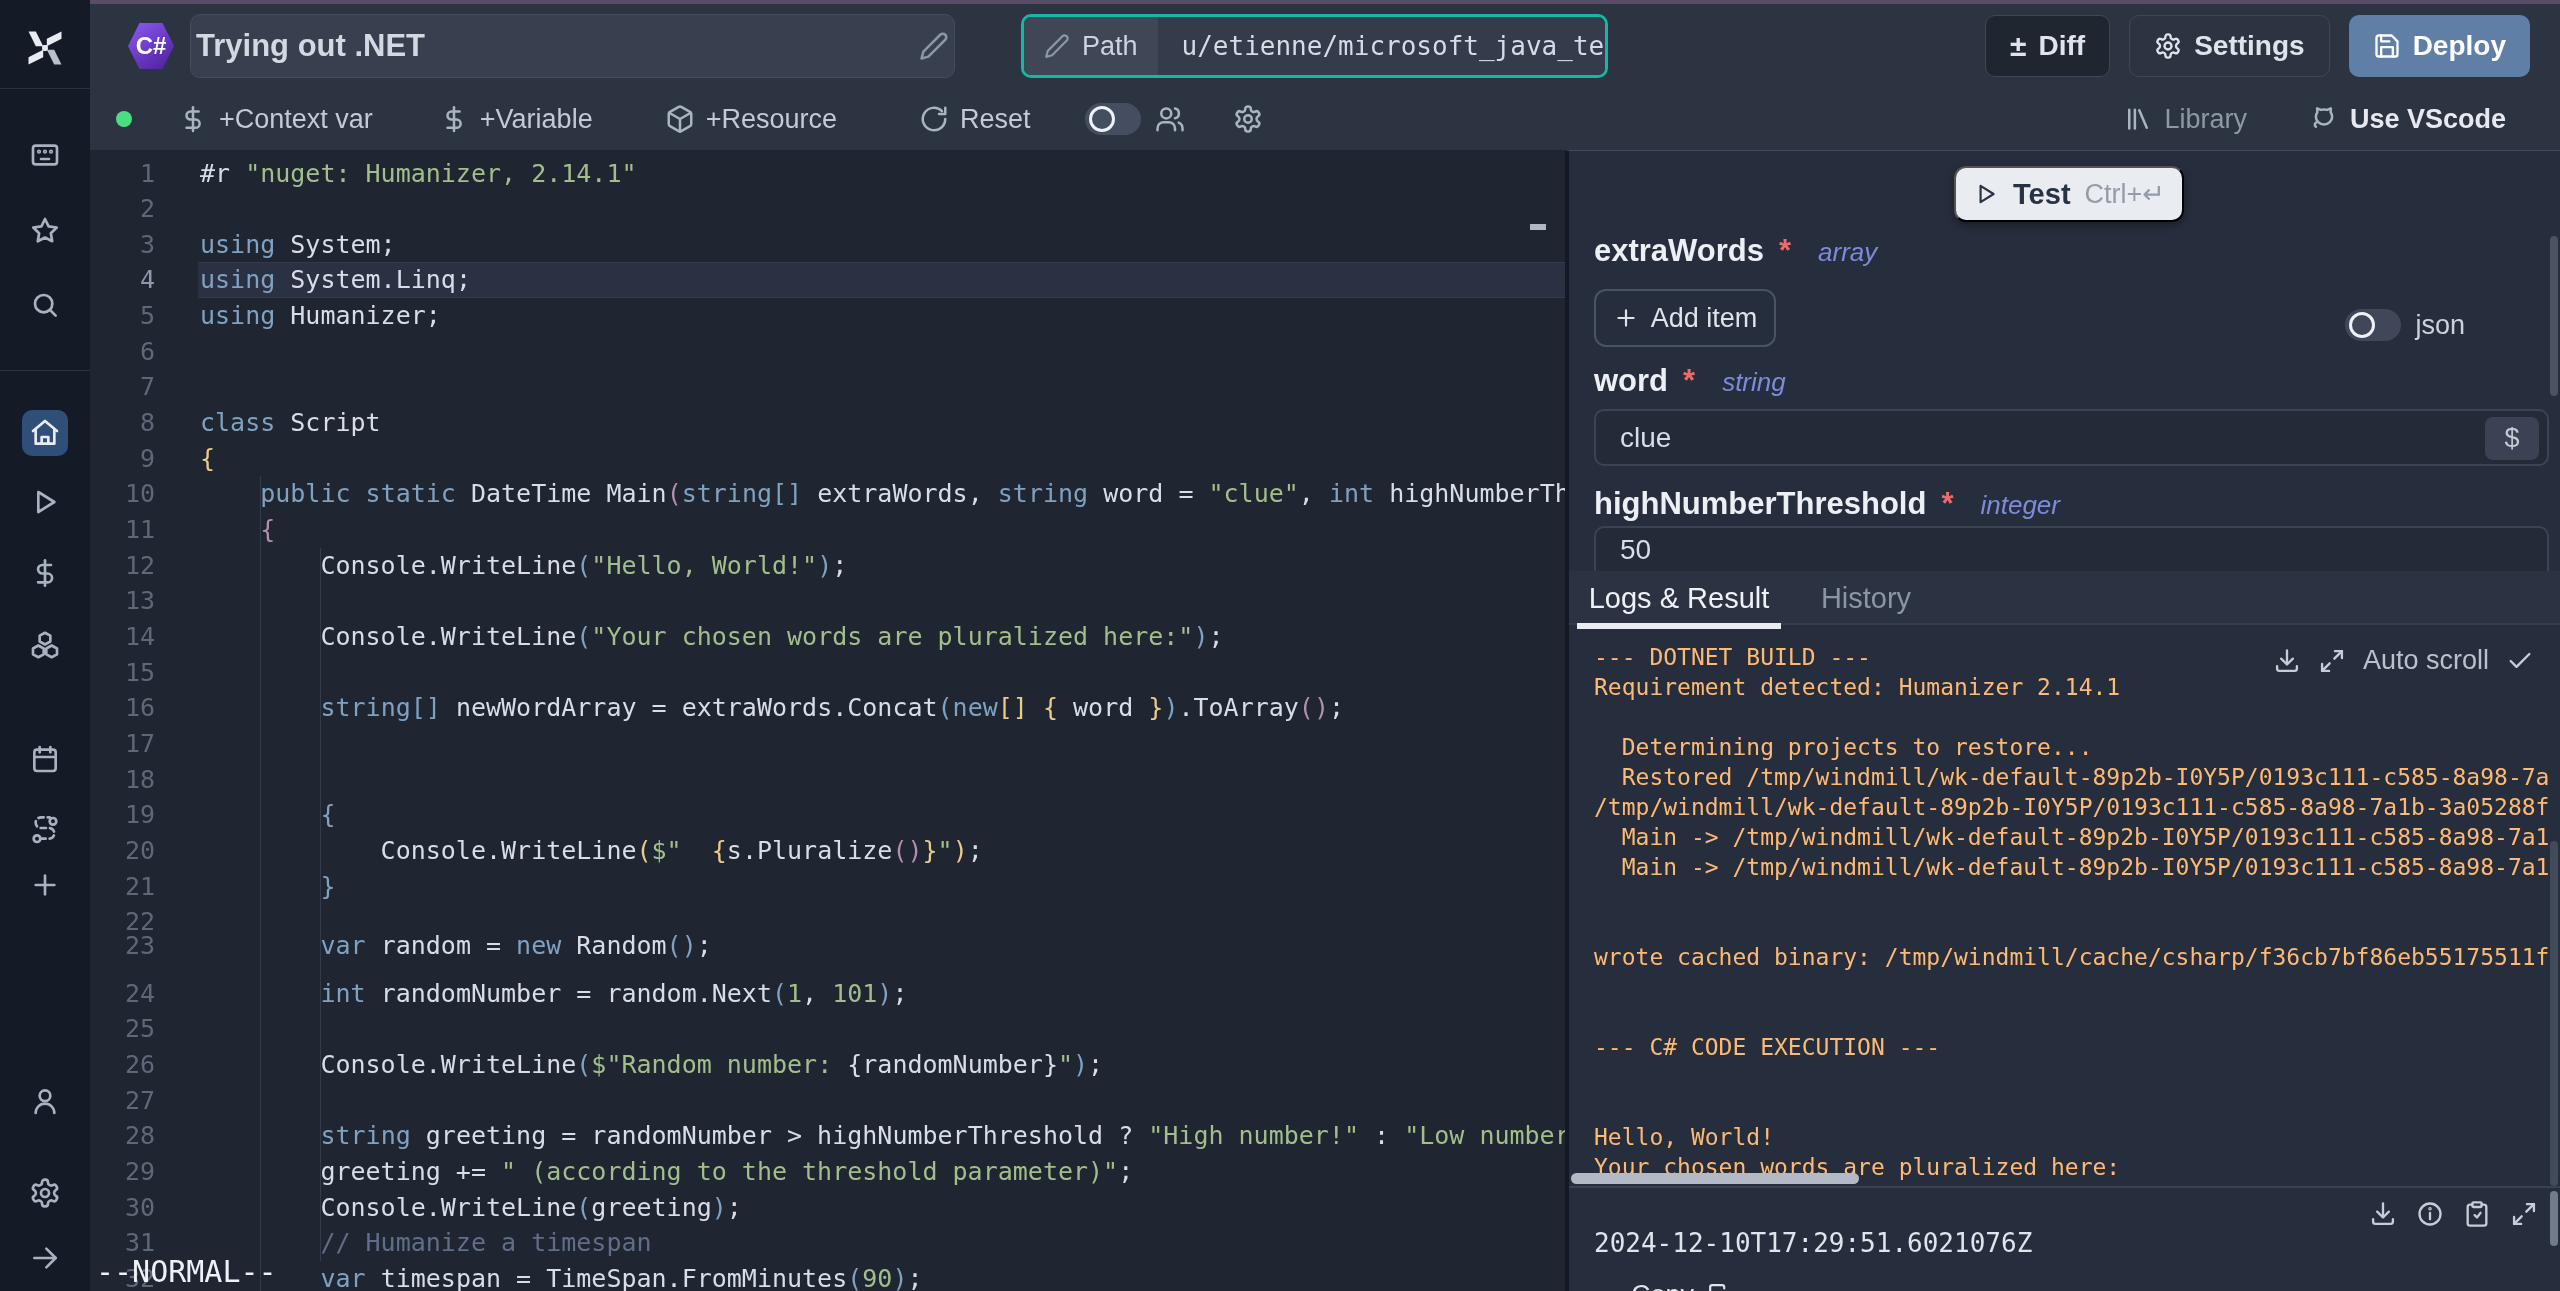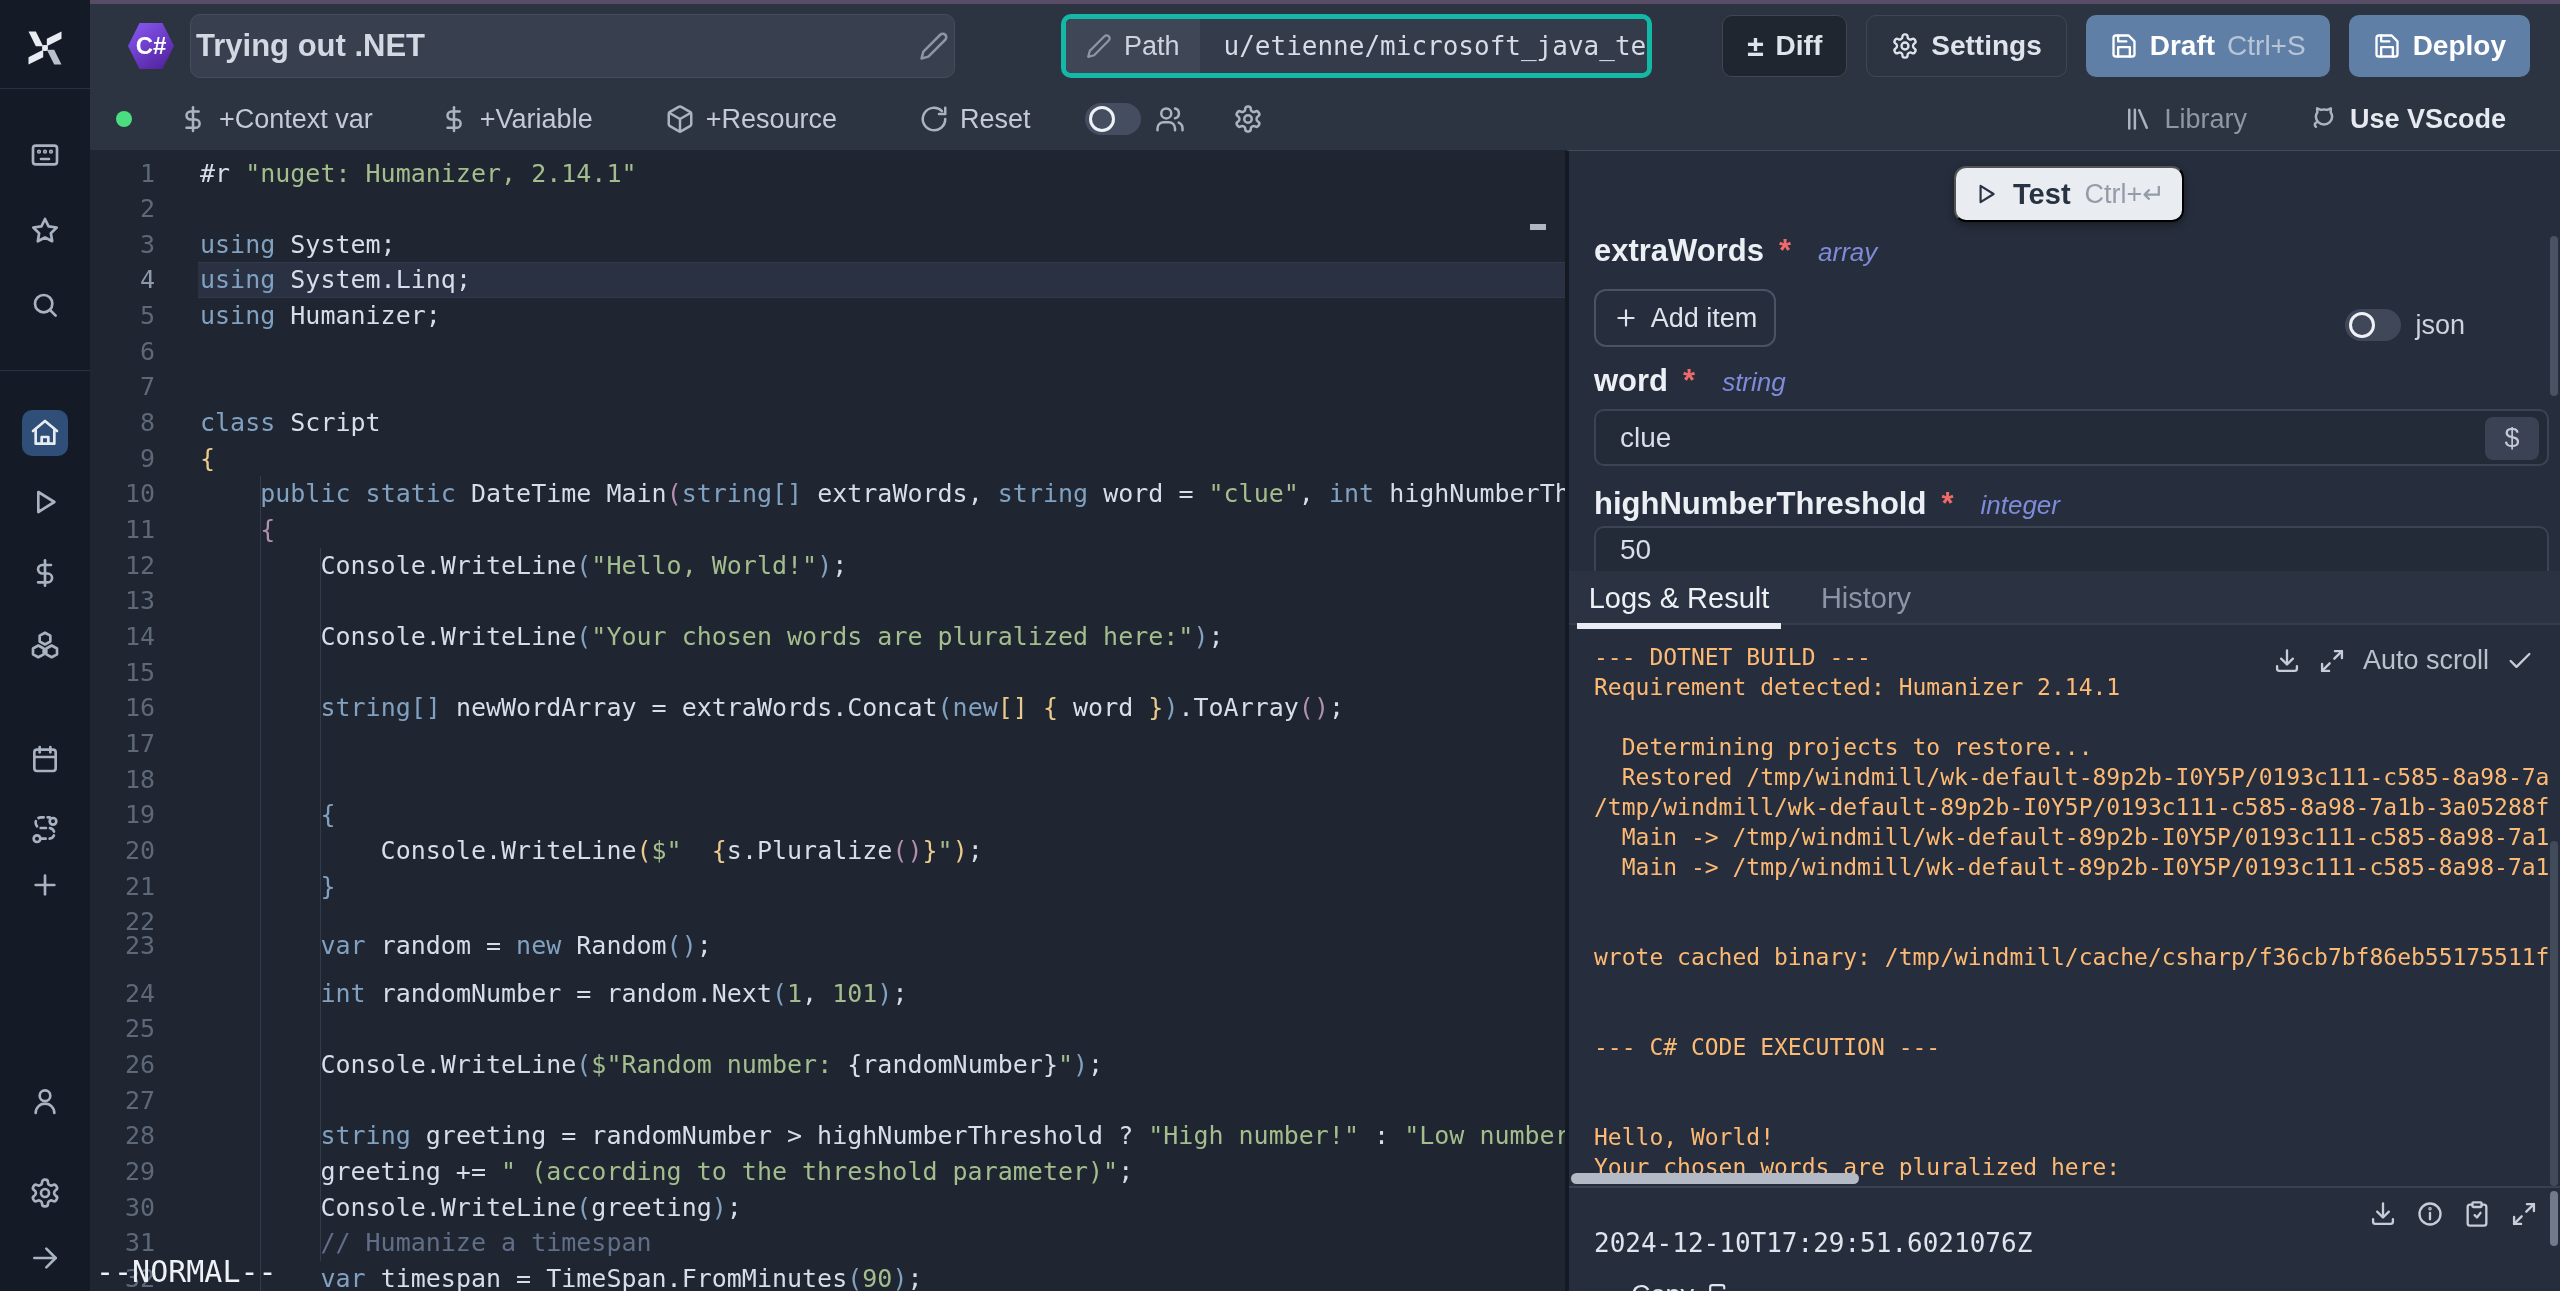--- a/index.html
+++ b/index.html
@@ -25,21 +25,21 @@
   
   #topbar { left:90px; top:4px; right:0; height:84px; background:#2d3441;
     display:flex; align-items:center; }
   #csbadge { width:46px; height:48px; margin-left:38px; background:linear-gradient(145deg,#8b5cf6,#4c1d95);
     clip-path:polygon(25% 2%,75% 2%,100% 50%,75% 98%,25% 98%,0 50%);
     display:flex; align-items:center; justify-content:center; color:#fff; font-weight:bold; font-size:24px; }
   #titlebox { margin-left:16px; width:765px; height:64px; background:#383f4e; border:1px solid #454d5d;
     border-radius:10px; display:flex; align-items:center; padding:0 5px; }
   #titlebox .title { color:#d3d9e3; font-size:31px; font-weight:600; flex:1; }
   .pencil { width:30px; height:30px; color:#8d96a5; }
-  #pathbox { margin-left:106px; height:64px; display:flex; border:5px solid #14b8a6; border-radius:10px; overflow:hidden; }
+  #pathbox { margin-left:66px; height:64px; display:flex; border:3px solid #14b8a6; border-radius:10px; overflow:hidden; }
   #pathbox .pleft { background:#3f4756; display:flex; align-items:center; gap:12px; padding:0 20px; }
   #pathbox .pleft .lbl { color:#cdd4df; font-size:27px; }
   #pathbox .pright { background:#343b4a; display:flex; align-items:center; padding:0 24px; width:447px; }
   #pathbox .pright .val { color:#d6dce6; font-size:26px; font-family:"DejaVu Sans Mono",monospace; }
   #topbar .btns { margin-left:auto; margin-right:30px; display:flex; align-items:center; gap:19px; }
   .tbtn { height:62px; border-radius:10px; display:flex; align-items:center; justify-content:center;
     gap:12px; font-size:28px; font-weight:600; color:#dfe4ec; padding:0 24px; }
   .tbtn .bicon { width:28px; height:28px; }
   .tbtn.dark { background:#20262f; border:1px solid #3f4757; }
   .tbtn.ghost { background:transparent; border:1px solid #3f4757; }
@@ -294,31 +294,20 @@
       <span>Diff</span>
     </button>
     <button class="tbtn ghost">
       <span class="icon bicon">
           <svg viewBox="0 0 24 24" fill="none" stroke="currentColor" stroke-width="2" stroke-linecap="round" stroke-linejoin="round">
             <circle cx="12" cy="12" r="3"></circle>
             <path d="M12.22 2h-.44a2 2 0 0 0-2 2v.18a2 2 0 0 1-1 1.73l-.43.25a2 2 0 0 1-2 0l-.15-.08a2 2 0 0 0-2.73.73l-.22.38a2 2 0 0 0 .73 2.73l.15.1a2 2 0 0 1 1 1.72v.51a2 2 0 0 1-1 1.74l-.15.09a2 2 0 0 0-.73 2.73l.22.38a2 2 0 0 0 2.73.73l.15-.08a2 2 0 0 1 2 0l.43.25a2 2 0 0 1 1 1.73V20a2 2 0 0 0 2 2h.44a2 2 0 0 0 2-2v-.18a2 2 0 0 1 1-1.73l.43-.25a2 2 0 0 1 2 0l.15.08a2 2 0 0 0 2.73-.73l.22-.39a2 2 0 0 0-.73-2.73l-.15-.08a2 2 0 0 1-1-1.74v-.5a2 2 0 0 1 1-1.74l.15-.09a2 2 0 0 0 .73-2.73l-.22-.38a2 2 0 0 0-2.73-.73l-.15.08a2 2 0 0 1-2 0l-.43-.25a2 2 0 0 1-1-1.73V4a2 2 0 0 0-2-2z"></path>
           </svg>
         </span>
       <span>Settings</span>
-    </button>
-    <button class="tbtn blue">
-      <span class="icon bicon">
-          <svg viewBox="0 0 24 24" fill="none" stroke="currentColor" stroke-width="2" stroke-linecap="round" stroke-linejoin="round">
-            <path d="M19 21H5a2 2 0 0 1-2-2V5a2 2 0 0 1 2-2h11l5 5v11a2 2 0 0 1-2 2z"></path>
-            <path d="M17 21v-8H7v8"></path>
-            <path d="M7 3v5h7"></path>
-          </svg>
-        </span>
-      <span>Draft</span>
-      <span class="kbd">Ctrl+S</span>
     </button>
     <button class="tbtn blue">
       <span class="icon bicon">
           <svg viewBox="0 0 24 24" fill="none" stroke="currentColor" stroke-width="2" stroke-linecap="round" stroke-linejoin="round">
             <path d="M19 21H5a2 2 0 0 1-2-2V5a2 2 0 0 1 2-2h11l5 5v11a2 2 0 0 1-2 2z"></path>
             <path d="M17 21v-8H7v8"></path>
             <path d="M7 3v5h7"></path>
           </svg>
         </span>
       <span>Deploy</span>

